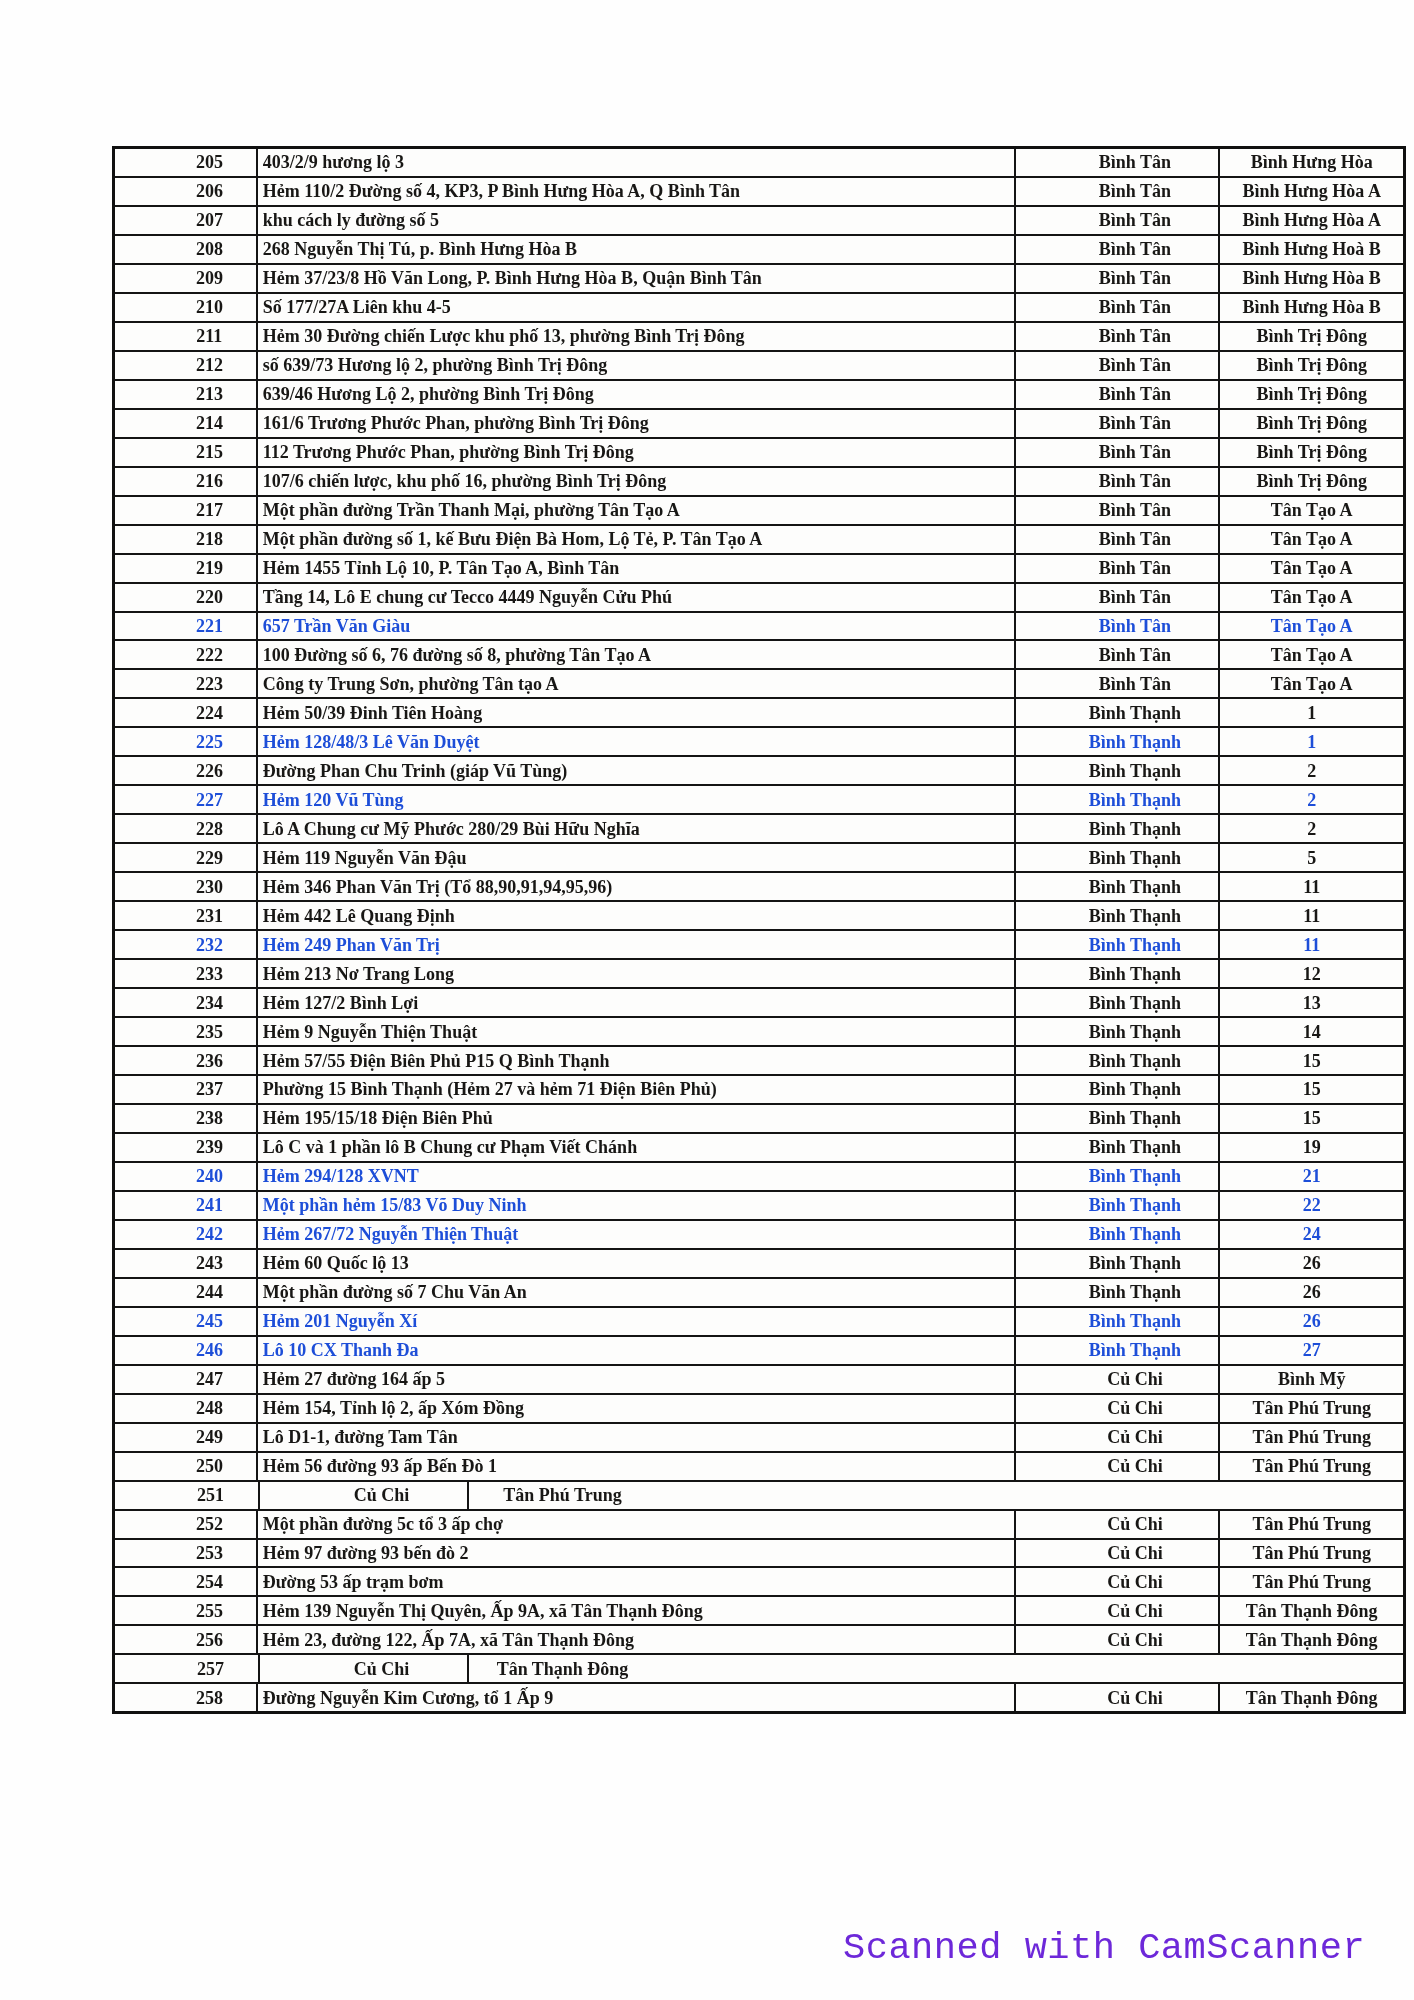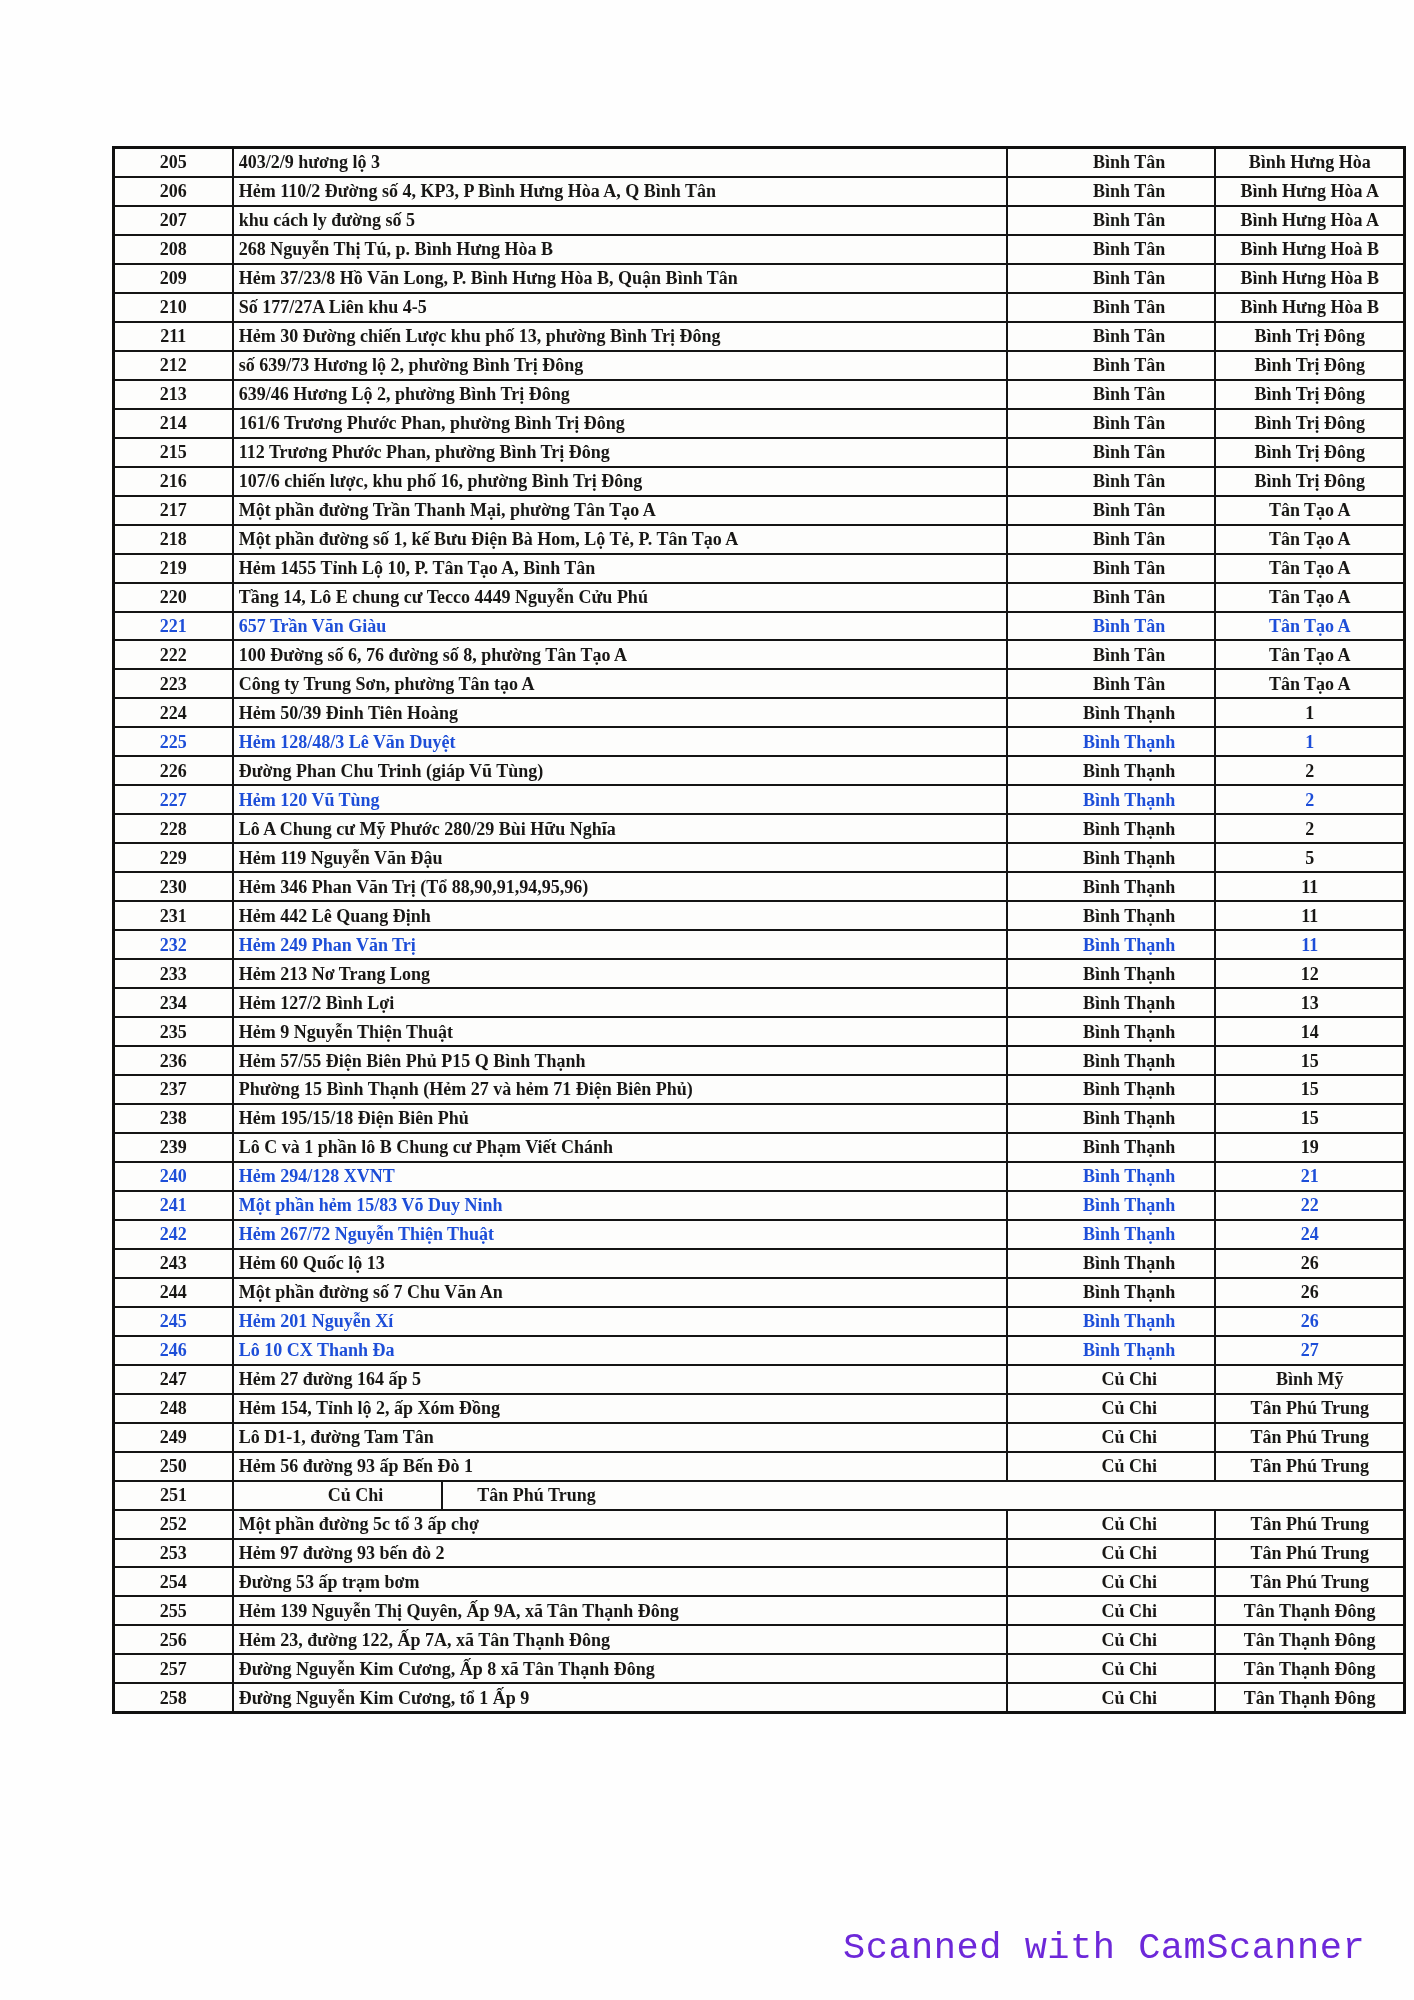--- a/index.html
+++ b/index.html
@@ -38,21 +38,21 @@
     align-items: center;
     border-right: 2.4px solid #141414;
     font-weight: bold;
     font-size: 18px;
     color: #181715;
     line-height: 1;
     white-space: nowrap;
     overflow: hidden;
   }
   .cell:last-child { border-right: none; }
-  .c-no      { width: 119px; justify-content: center; }
+  .c-no      { width: 97px; justify-content: center; margin-left: 48px; }
   .c-address { width: 776px; justify-content: flex-start; padding-left: 5px; }
   .c-district{ width: 209px; justify-content: center; padding-left: 36px; }
   .c-ward    { width: 187px; justify-content: center; border-radius: 13px; }
   .row.hl .cell { color: #1d4ed8; }
   .watermark {
     position: absolute;
     left: 843px;
     top: 1927px;
     font-family: Liberation Mono, monospace;
     font-size: 37px;
@@ -374,21 +374,20 @@
       <div class="cell c-ward">Tân Thạnh Đông</div>
     </div>
       <div class="row">
       <div class="cell c-no">256</div>
       <div class="cell c-address">Hẻm 23, đường 122, Ấp 7A, xã Tân Thạnh Đông</div>
       <div class="cell c-district">Củ Chi</div>
       <div class="cell c-ward">Tân Thạnh Đông</div>
     </div>
       <div class="row">
       <div class="cell c-no">257</div>
-      <div class="cell c-address">Đường Nguyễn Kim Cương, Ấp 8 xã Tân Thạnh Đông</div>
       <div class="cell c-district">Củ Chi</div>
       <div class="cell c-ward">Tân Thạnh Đông</div>
     </div>
       <div class="row">
       <div class="cell c-no">258</div>
       <div class="cell c-address">Đường Nguyễn Kim Cương, tổ 1 Ấp 9</div>
       <div class="cell c-district">Củ Chi</div>
       <div class="cell c-ward">Tân Thạnh Đông</div>
     </div>
     </div>

